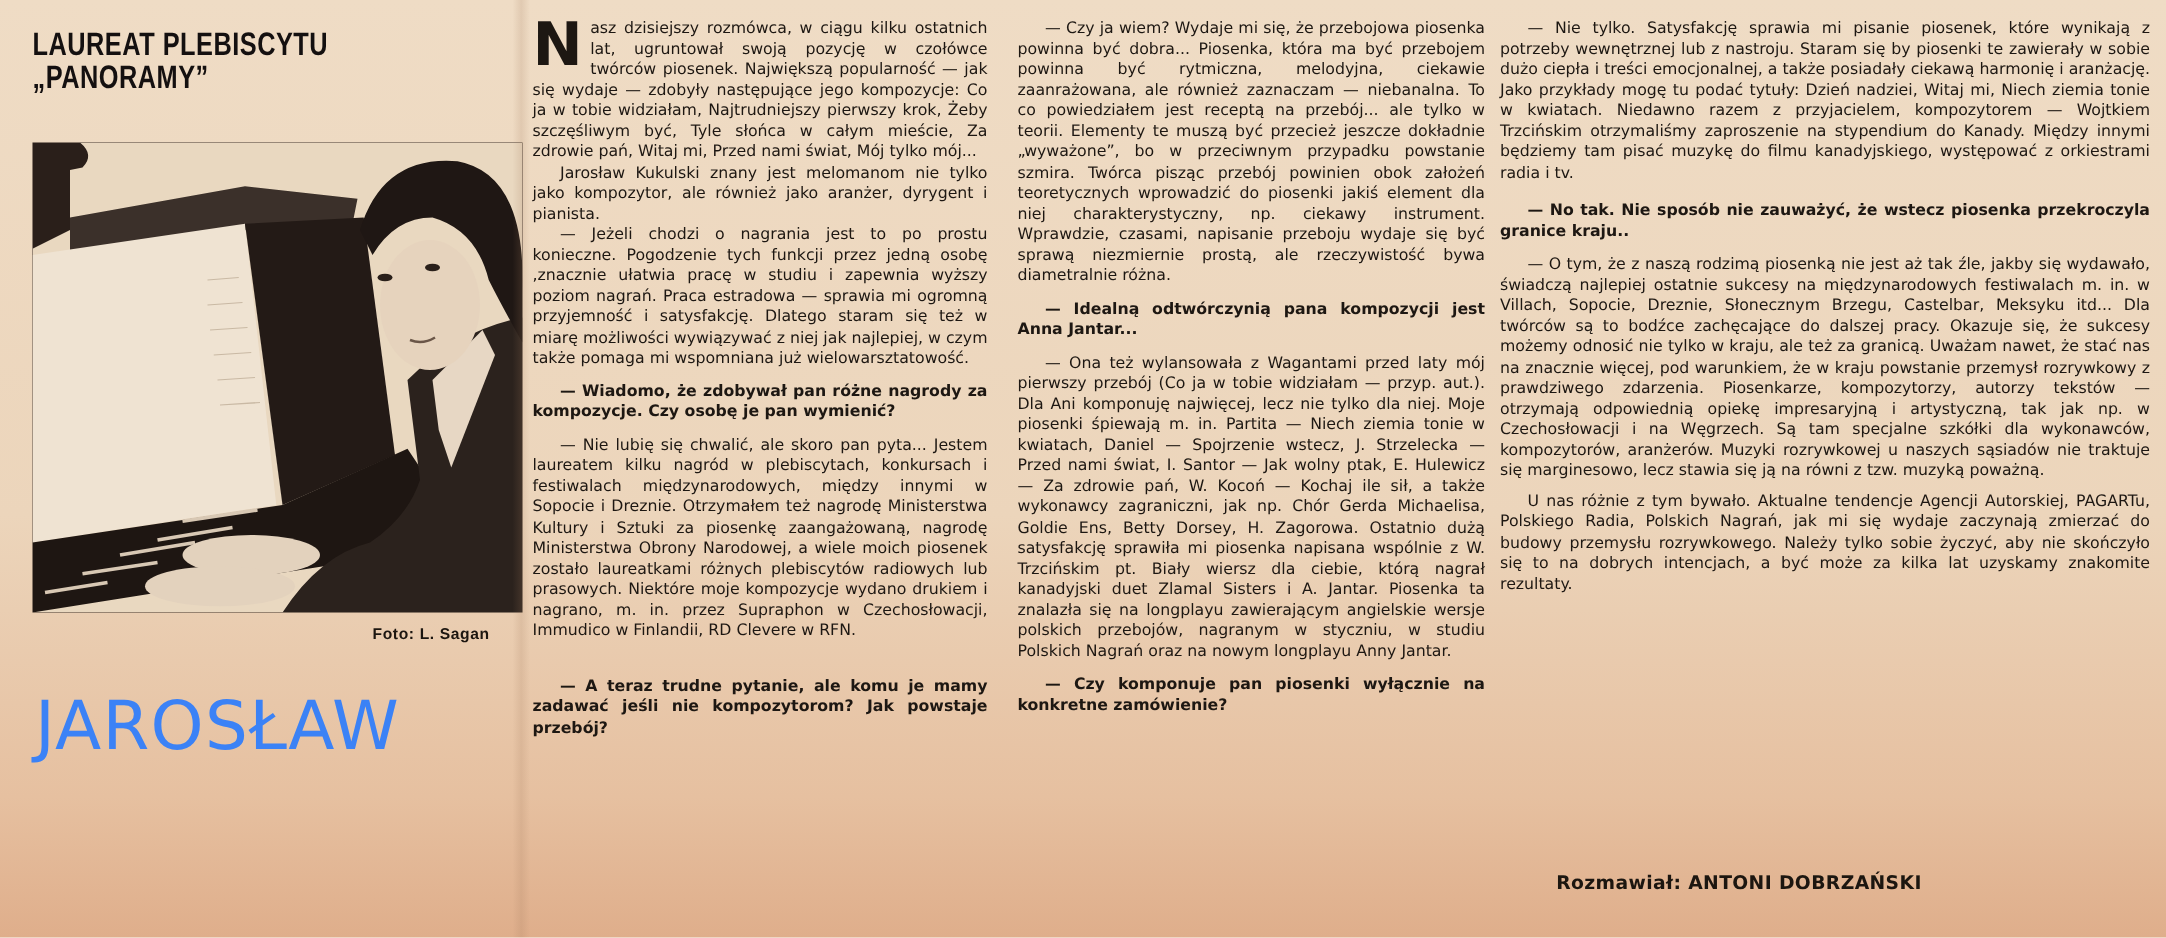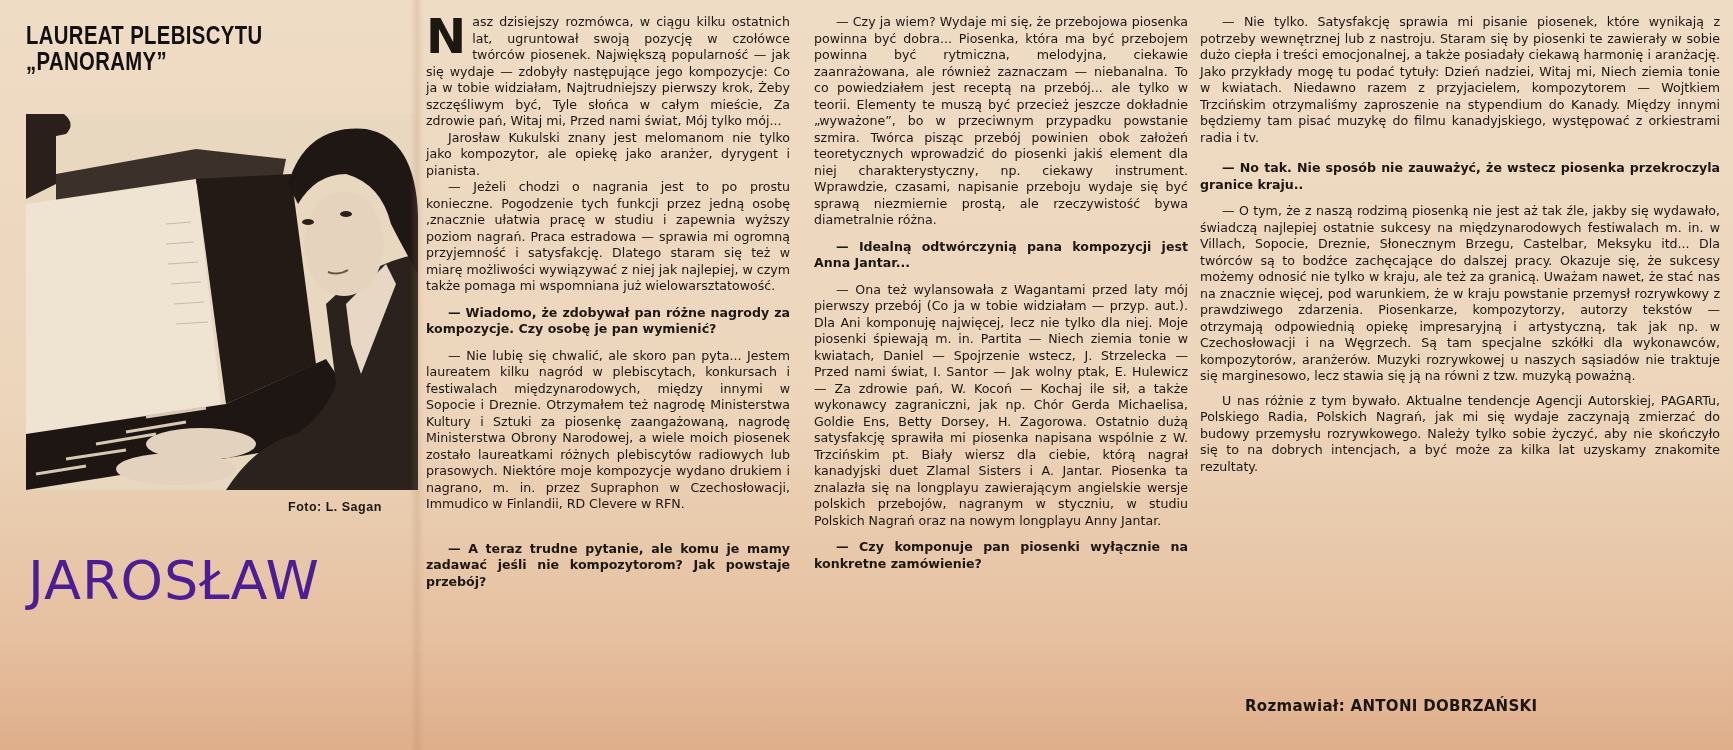--- a/index.html
+++ b/index.html
@@ -19,27 +19,27 @@
     transform: scaleX(0.78); transform-origin: left top;
     white-space: nowrap; color: #141010;
   }
   .kicker div { display: block; }
   .photo {
     position: absolute; left: 26px; top: 114px; width: 392px; height: 376px;
     background: #2a211b; overflow: hidden;
   }
   .photo svg { width: 100%; height: 100%; display: block; }
   .credit {
-    position: absolute; left: 240px; top: 500px;
+    position: absolute; left: 250px; top: 500px;
     font-size: 12.5px; font-weight: 700; letter-spacing: 0.5px; padding-left: 48px;
   }
   .name {
     position: absolute; left: 28px; top: 548px;
     font-family: "DejaVu Sans", sans-serif; font-weight: 400;
-    font-size: 54px; line-height: 66px; letter-spacing: 1px; color: #4c1d95;
+    font-size: 54px; line-height: 66px; letter-spacing: 1px; color: #3b82f6;
   }
   .name .l1 { display: block; }
   .name .l2 { display: block; padding-left: 40px; }
   .col {
     position: absolute; top: 14px;
     font-family: "DejaVu Sans", sans-serif; font-size: 12.6px; line-height: 16.5px;
     text-align: justify; hyphens: manual; color: #1d1712;
   }
   .col p { text-indent: 22px; margin: 0; }
   .col p.noind { text-indent: 0; }
@@ -120,21 +120,21 @@
 
     <div class="name">
       <span class="l1">JAROSŁAW</span>
     </div>
   </div>
 
   <div class="gutter" style="left:410px"></div>
 
   <div class="col c1">
     <p class="noind"><span class="dropcap">N</span><span>asz dzisiejszy rozmówca, w ciągu kilku ostatnich lat, ugruntował swoją pozycję w czołówce twórców piosenek. Największą popularność — jak się wydaje — zdobyły następujące jego kompozycje: Co ja w tobie widziałam, Najtrudniejszy pierwszy krok, Żeby szczęśliwym być, Tyle słońca w całym mieście, Za zdrowie pań, Witaj mi, Przed nami świat, Mój tylko mój...</span></p>
-    <p>Jarosław Kukulski znany jest melomanom nie tylko jako kompozytor, ale opiekę jako aranżer, dyrygent i pianista.</p>
+    <p>Jarosław Kukulski znany jest melomanom nie tylko jako kompozytor, ale również jako aranżer, dyrygent i pianista.</p>
     <p>— Jeżeli chodzi o nagrania jest to po prostu konieczne. Pogodzenie tych funkcji przez jedną osobę ,znacznie ułatwia pracę w studiu i zapewnia wyższy poziom nagrań. Praca estradowa — sprawia mi ogromną przyjemność i satysfakcję. Dlatego staram się też w miarę możliwości wywiązywać z niej jak najlepiej, w czym także pomaga mi wspomniana już wielowarsztatowość.</p>
     <p class="q">— Wiadomo, że zdobywał pan różne nagrody za kompozycje. Czy osobę je pan wymienić?</p>
     <p>— Nie lubię się chwalić, ale skoro pan pyta... Jestem laureatem kilku nagród w plebiscytach, konkursach i festiwalach międzynarodowych, między innymi w Sopocie i Dreznie. Otrzymałem też nagrodę Ministerstwa Kultury i Sztuki za piosenkę zaangażowaną, nagrodę Ministerstwa Obrony Narodowej, a wiele moich piosenek zostało laureatkami różnych plebiscytów radiowych lub prasowych. Niektóre moje kompozycje wydano drukiem i nagrano, m. in. przez Supraphon w Czechosłowacji, Immudico w Finlandii, RD Clevere w RFN.</p>
     <p class="q" style="margin-top:28px">— A teraz trudne pytanie, ale komu je mamy zadawać jeśli nie kompozytorom? Jak powstaje przebój?</p>
   </div>
 
   <div class="col c2">
     <p>— Czy ja wiem? Wydaje mi się, że przebojowa piosenka powinna być dobra... Piosenka, która ma być przebojem powinna być rytmiczna, melodyjna, ciekawie zaanrażowana, ale również zaznaczam — niebanalna. To co powiedziałem jest receptą na przebój... ale tylko w teorii. Elementy te muszą być przecież jeszcze dokładnie „wyważone”, bo w przeciwnym przypadku powstanie szmira. Twórca pisząc przebój powinien obok założeń teoretycznych wprowadzić do piosenki jakiś element dla niej charakterystyczny, np. ciekawy instrument. Wprawdzie, czasami, napisanie przeboju wydaje się być sprawą niezmiernie prostą, ale rzeczywistość bywa diametralnie różna.</p>
     <p class="q">— Idealną odtwórczynią pana kompozycji jest Anna Jantar...</p>
     <p>— Ona też wylansowała z Wagantami przed laty mój pierwszy przebój (Co ja w tobie widziałam — przyp. aut.). Dla Ani komponuję najwięcej, lecz nie tylko dla niej. Moje piosenki śpiewają m. in. Partita — Niech ziemia tonie w kwiatach, Daniel — Spojrzenie wstecz, J. Strzelecka — Przed nami świat, I. Santor — Jak wolny ptak, E. Hulewicz — Za zdrowie pań, W. Kocoń — Kochaj ile sił, a także wykonawcy zagraniczni, jak np. Chór Gerda Michaelisa, Goldie Ens, Betty Dorsey, H. Zagorowa. Ostatnio dużą satysfakcję sprawiła mi piosenka napisana wspólnie z W. Trzcińskim pt. Biały wiersz dla ciebie, którą nagrał kanadyjski duet Zlamal Sisters i A. Jantar. Piosenka ta znalazła się na longplayu zawierającym angielskie wersje polskich przebojów, nagranym w styczniu, w studiu Polskich Nagrań oraz na nowym longplayu Anny Jantar.</p>

